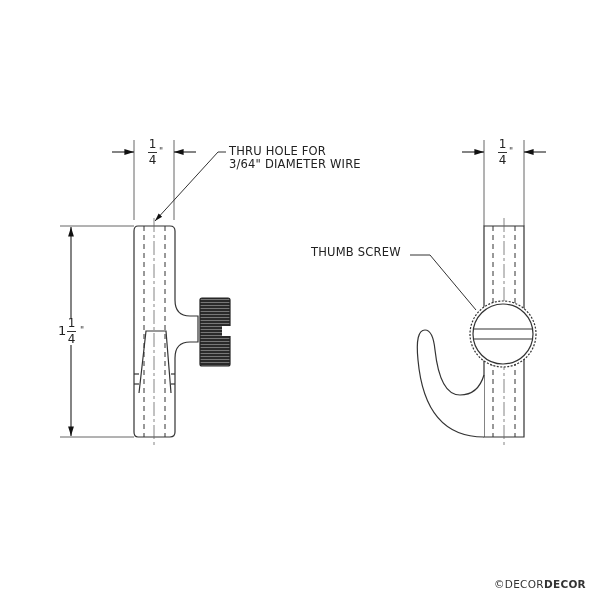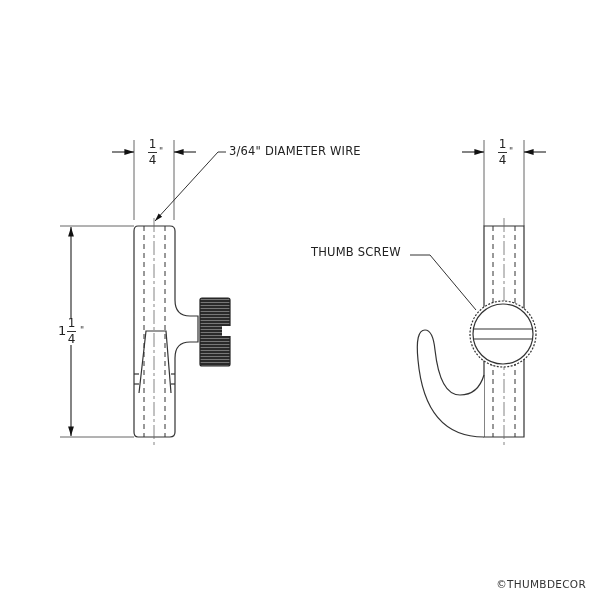--- a/index.html
+++ b/index.html
@@ -4,21 +4,21 @@
   <style>
     html, body { margin: 0; padding: 0; background: #ffffff; }
     body { width: 600px; height: 600px; position: relative; overflow: hidden; font-family: "DejaVu Sans", sans-serif; }
     svg { position: absolute; left: 0; top: 0; }
     .lbl { position: absolute; color: #222; font-size: 11.5px; line-height: 13px; letter-spacing: 0.2px; }
     .frac { position: absolute; display: flex; flex-direction: column; align-items: center; color: #222; font-size: 12px; line-height: 12px; }
     .frac .bar { width: 9px; height: 1px; background: #333; margin: 2px 0 1px; }
     .inch { position: absolute; font-size: 9px; color: #333; }
     .whole { position: absolute; font-size: 13px; color: #222; }
     .brand { position: absolute; right: 14px; bottom: 10px; font-size: 10.5px; color: #333; letter-spacing: 0.3px; }
-    .brand b { font-weight: normal; text-align: center; }
+    .brand b { font-weight: bold; text-align: center; }
   </style>
 </head>
 <body>
 
 <svg width="600" height="600" viewBox="0 0 600 600">
   <defs>
     <marker id="arr" viewBox="0 0 10 10" refX="10" refY="5" markerWidth="8" markerHeight="8" orient="auto-start-reverse">
       <path d="M0,2 L10,5 L0,8 z" fill="#111"></path>
     </marker>
     <pattern id="knurl" width="4" height="3" patternUnits="userSpaceOnUse">
@@ -89,25 +89,26 @@
 
 <span class="whole" style="left:58px; top:323px;">1</span>
 <div class="frac" style="left:67px; top:317px;">
   <span>1</span>
   <span class="bar"></span>
   <span>4</span>
 </div>
 <span class="inch" style="left:80px; top:325px;">"</span>
 
 <div class="lbl" style="left:229px; top:145px;">
+  <div>THRU HOLE FOR</div>
   <div>3/64" DIAMETER WIRE</div>
 </div>
 
 <div class="frac" style="left:498px; top:138px;">
   <span>1</span>
   <span class="bar"></span>
   <span>4</span>
 </div>
 <span class="inch" style="left:509px; top:146px;">"</span>
 
 <div class="lbl" style="left:311px; top:246px;">THUMB SCREW</div>
 
-<div class="brand"><span>©THUMB</span><b>DECOR</b></div>
+<div class="brand"><span>©DECOR</span><b>DECOR</b></div>
 
 </body></html>

